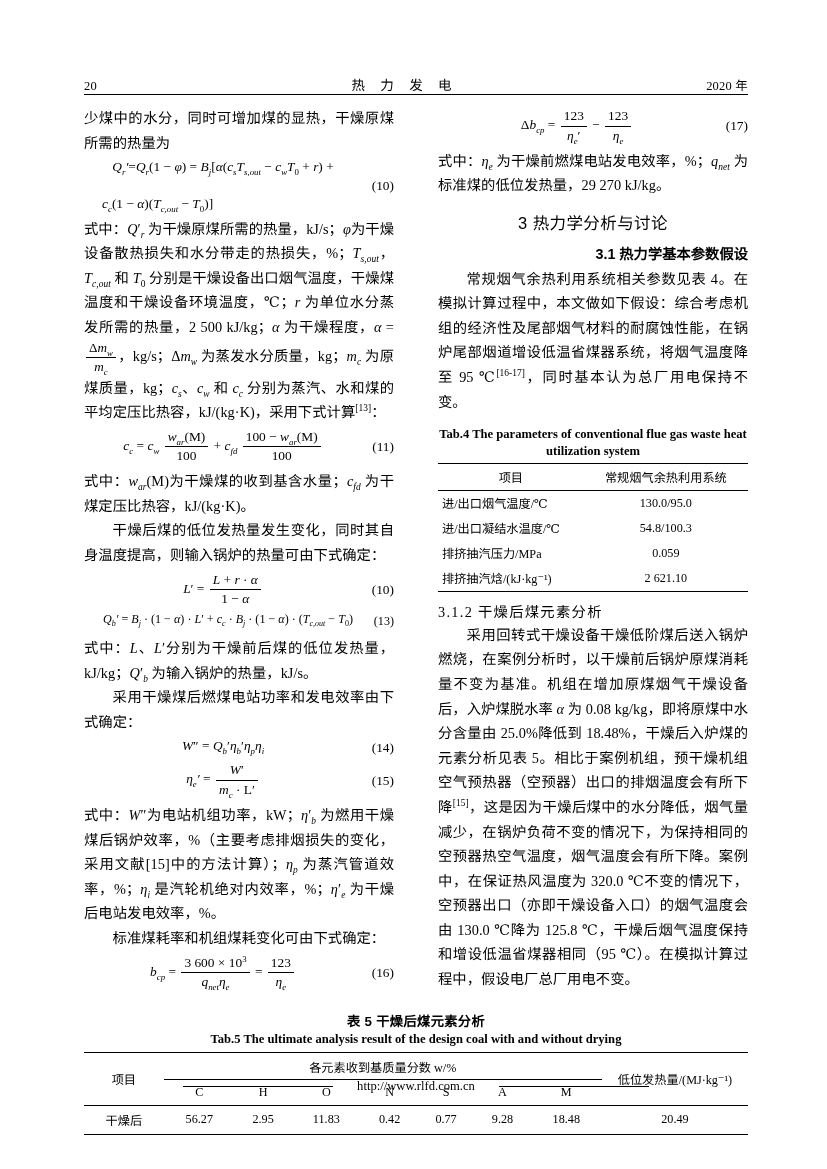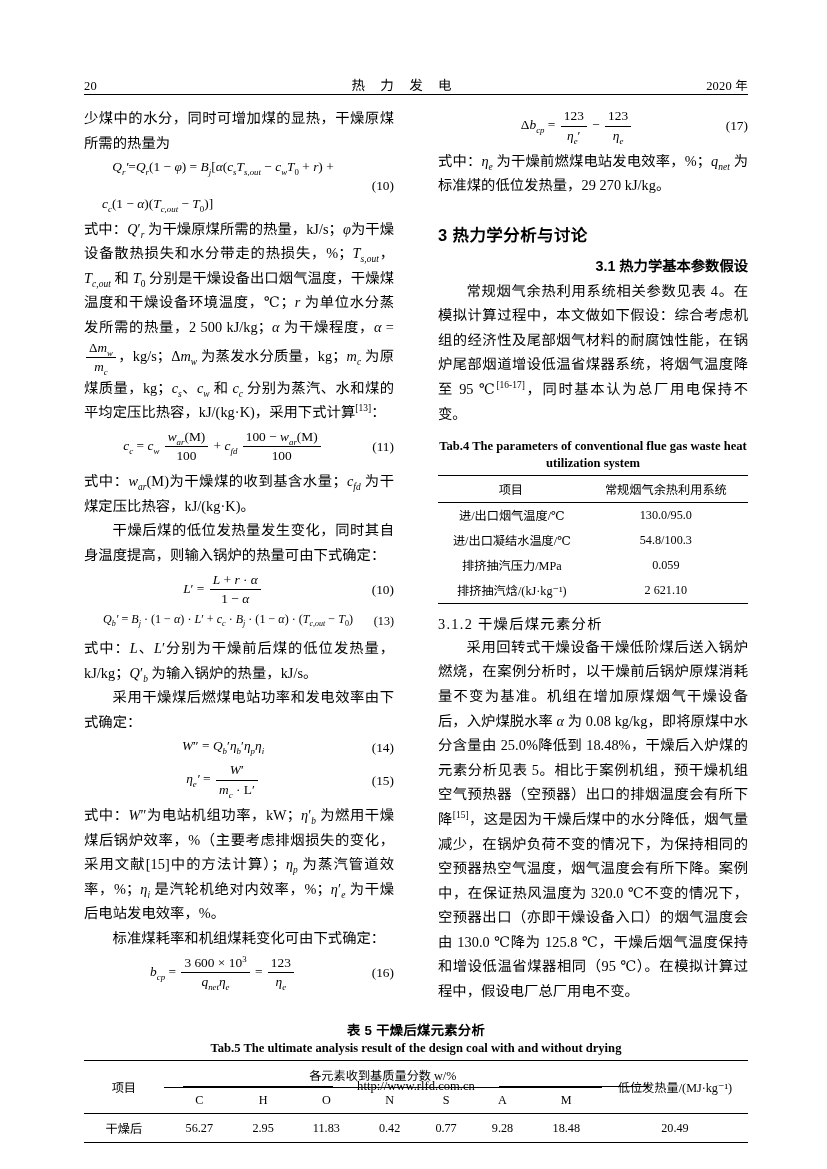--- a/index.html
+++ b/index.html
@@ -101,23 +101,24 @@
     display: block;
     padding: 1px 3px 0 3px;
     line-height: 1.25;
   }
   .frac.sm { font-size: 0.92em; }
 
   
   h2.sec {
     font-family: "Liberation Sans", sans-serif;
     font-size: 16.5px;
-    font-weight: bold;
-    margin: 24px 0 8px 0;
+    font-weight: normal;
+    margin: 12px 0 8px 0;
     letter-spacing: 0.4px;
+    text-align: center;
   }
   h3.sub {
     font-family: "Liberation Sans", sans-serif;
     font-size: 14.3px;
     font-weight: bold;
     margin: 7px 0 4px 0;
     text-align: right;
   }
   h4.subsub {
     font-size: 14.3px;
@@ -152,21 +153,21 @@
     margin-top: 2px;
   }
   table.t4 td, table.t4 th { padding: 3.5px 2px; font-weight: normal; }
   table.t4 .hdr td {
     text-align: center;
     padding-bottom: 4px;
   }
   .rule-top { border-top: 1.4px solid #000; }
   .rule-mid { border-top: 0.8px solid #000; }
   .rule-bot { border-bottom: 1.4px solid #000; }
-  table.t4 tbody td.k { text-align: center; padding-left: 4px; }
+  table.t4 tbody td.k { text-align: left; padding-left: 4px; }
   table.t4 tbody td.v { text-align: center; }
 
   table.t5 {
     width: 100%;
     border-collapse: collapse;
     font-size: 12.2px;
     margin-top: 2px;
   }
   table.t5 td { padding: 5px 1px; text-align: center; font-weight: normal; }
   table.t5 td.item { text-align: center; }

